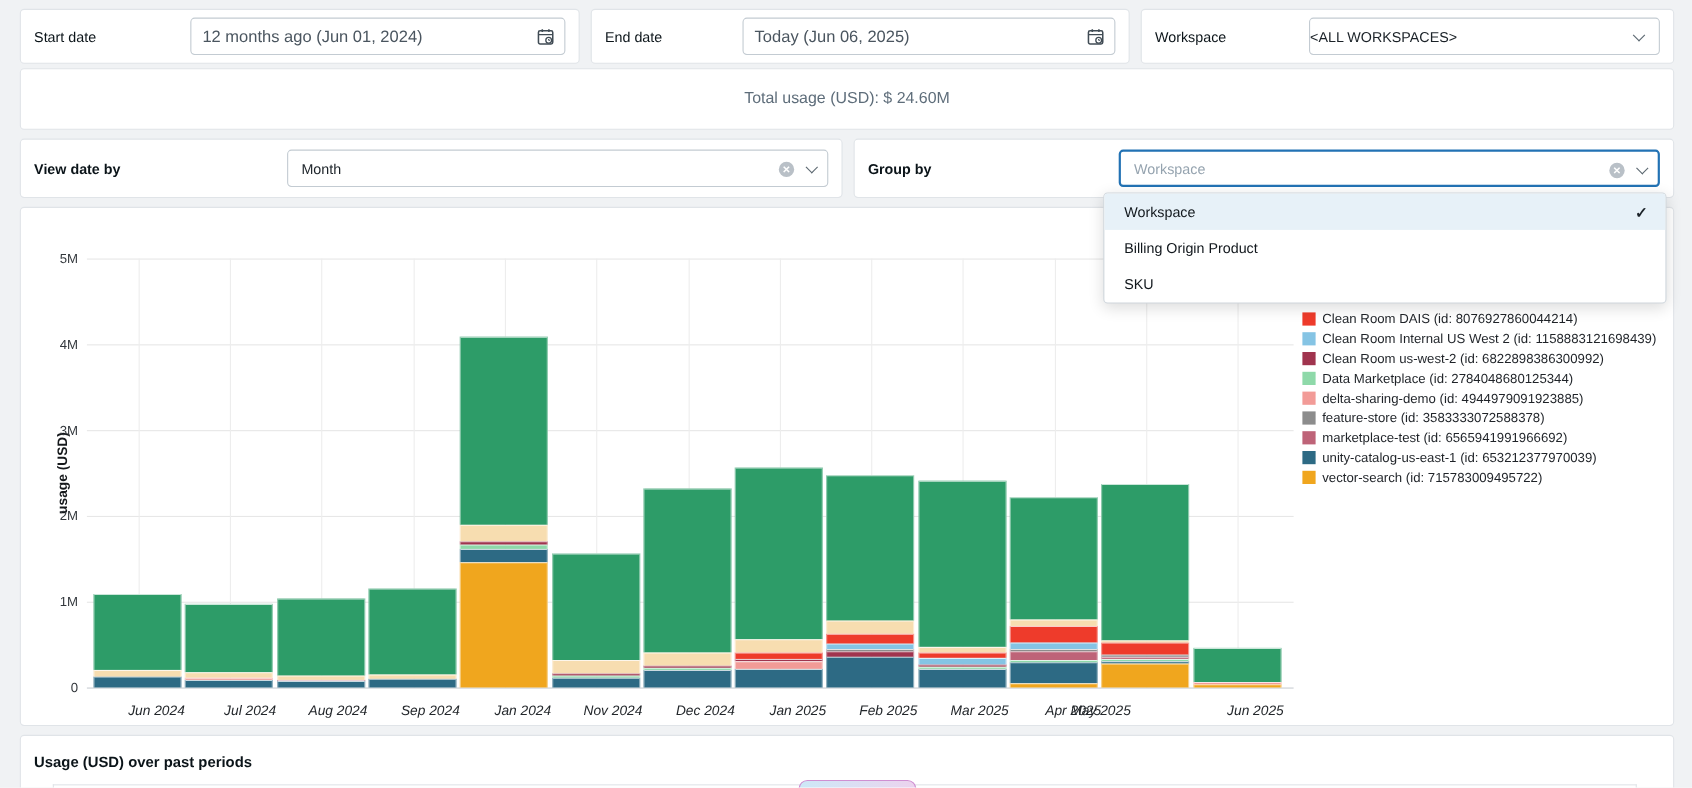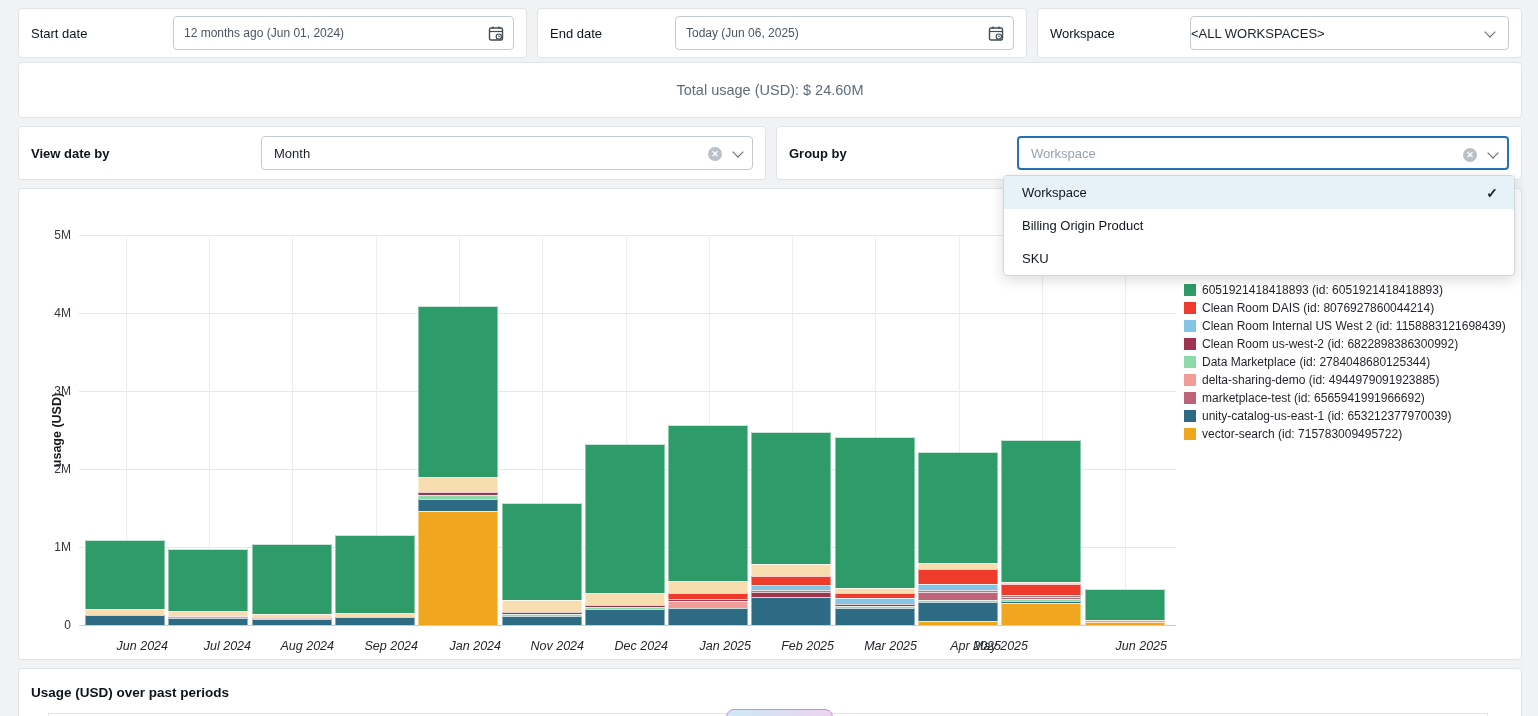--- a/index.html
+++ b/index.html
@@ -11,21 +11,21 @@
 
   
   .row1 { position:absolute; left:18px; top:8px; width:1504px; height:50px; display:flex; gap:10px; }
   .filter-card { display:flex; align-items:center; padding:0 12px; height:50px; }
   .filter-card .flabel { font-weight:normal; font-size:13px; color:#0b1419; }
   .c1 { width:509px; } .c1 .flabel { width:142px; }
   .c2 { width:490px; } .c2 .flabel { width:125px; }
   .c3 { flex:1; } .c3 .flabel { width:140px; }
   .text-input { position:relative; flex:1; height:34px; border:1px solid #c3cbd2; border-radius:4px;
     background:#fff; display:flex; align-items:center; padding:0 34px 0 10px;
-    font-size:12px; color:#4a555f; }
+    font-size:15px; color:#4a555f; }
   .text-input .cal { position:absolute; right:9px; top:8px; }
   .select-box { position:relative; flex:1; height:34px; border:1px solid #c3cbd2; border-radius:4px;
     background:#fff; display:flex; align-items:center; padding:0 56px 0 0; font-size:13px; color:#1b2228; }
   .chev { position:absolute; right:10px; top:13px; width:8px; height:8px;
     border-right:1.6px solid #5b6770; border-bottom:1.6px solid #5b6770;
     transform:rotate(45deg); margin-top:-2px; }
   .clear-x { position:absolute; right:30px; top:10px; width:14px; height:14px; border-radius:50%;
     background:#b9c0c7; color:#fff; font-size:9px; line-height:14px; text-align:center; font-weight:bold; }
 
   
@@ -270,42 +270,42 @@
         <div class="bar-seg" style="left: 982px; width: 80px; top: 406px; height: 2px; background: rgb(140, 140, 140);"></div>
         <div class="bar-seg" style="left: 982px; width: 80px; top: 395px; height: 11px; background: rgb(238, 59, 43);"></div>
         <div class="bar-seg" style="left: 982px; width: 80px; top: 393px; height: 2px; background: rgb(247, 221, 176);"></div>
         <div class="bar-seg" style="left: 982px; width: 80px; top: 251px; height: 142px; background: rgb(45, 156, 104);"></div>
         <div class="bar-seg" style="left: 1066px; width: 80px; top: 433px; height: 3px; background: rgb(240, 166, 30);"></div>
         <div class="bar-seg" style="left: 1066px; width: 80px; top: 431px; height: 2px; background: rgb(242, 155, 151);"></div>
         <div class="bar-seg" style="left: 1066px; width: 80px; top: 400px; height: 31px; background: rgb(45, 156, 104);"></div>
       </div>
     <div class="legend" id="chart-legend">
         <div class="legend-item">
-          <span class="legend-swatch" style="background: rgb(45, 156, 104);"></span>
-          <span class="legend-label">6051921418418893 (id: 6051921418418893)</span>
-        </div>
-        <div class="legend-item">
           <span class="legend-swatch" style="background: rgb(238, 59, 43);"></span>
           <span class="legend-label">Clean Room DAIS (id: 8076927860044214)</span>
         </div>
         <div class="legend-item">
           <span class="legend-swatch" style="background: rgb(133, 196, 228);"></span>
           <span class="legend-label">Clean Room Internal US West 2 (id: 1158883121698439)</span>
         </div>
         <div class="legend-item">
           <span class="legend-swatch" style="background: rgb(160, 52, 78);"></span>
           <span class="legend-label">Clean Room us-west-2 (id: 6822898386300992)</span>
         </div>
         <div class="legend-item">
           <span class="legend-swatch" style="background: rgb(142, 217, 169);"></span>
           <span class="legend-label">Data Marketplace (id: 2784048680125344)</span>
         </div>
         <div class="legend-item">
           <span class="legend-swatch" style="background: rgb(242, 155, 151);"></span>
           <span class="legend-label">delta-sharing-demo (id: 4944979091923885)</span>
+        </div>
+        <div class="legend-item">
+          <span class="legend-swatch" style="background: rgb(140, 140, 140);"></span>
+          <span class="legend-label">feature-store (id: 3583333072588378)</span>
         </div>
         <div class="legend-item">
           <span class="legend-swatch" style="background: rgb(190, 99, 120);"></span>
           <span class="legend-label">marketplace-test (id: 6565941991966692)</span>
         </div>
         <div class="legend-item">
           <span class="legend-swatch" style="background: rgb(45, 106, 132);"></span>
           <span class="legend-label">unity-catalog-us-east-1 (id: 653212377970039)</span>
         </div>
         <div class="legend-item">

